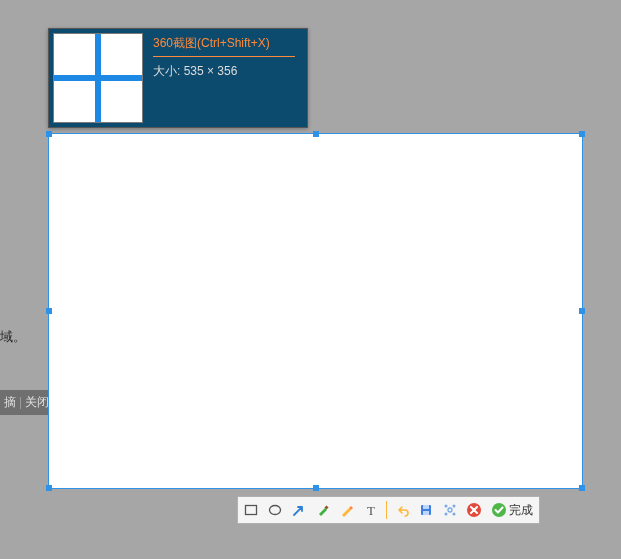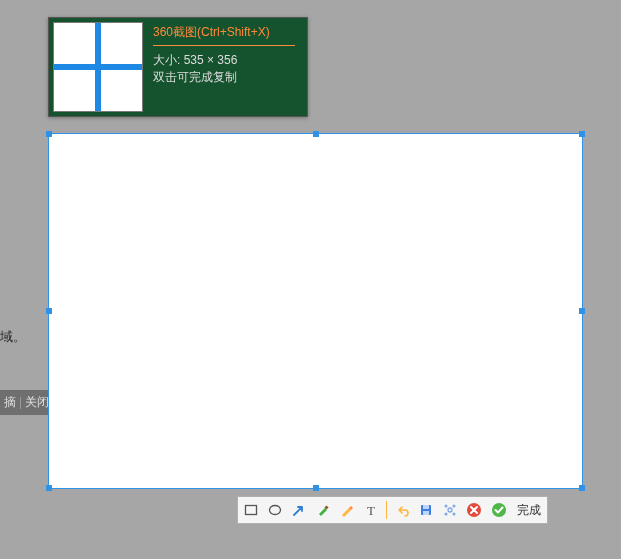--- a/index.html
+++ b/index.html
@@ -10,24 +10,24 @@
     background: #a6a6a6;
     font-family: "Microsoft YaHei", Arial, sans-serif;
     font-size: 12px;
     position: relative;
     overflow: hidden;
   }
 
   
   .info-box {
     position: absolute;
-    top: 17px;
+    top: 28px;
     left: 48px;
     display: flex;
-    background: #14532d;
+    background: #0c4a6e;
     color: #ddd;
     border: 1px solid #555;
     box-shadow: 0 1px 4px rgba(0,0,0,0.3);
   }
   .magnifier {
     width: 90px;
     height: 90px;
     background: #fff;
     border: 1px solid #7a7a7a;
     margin: 4px;
@@ -137,42 +137,41 @@
   }
   .sep {
     width: 1px;
     height: 18px;
     background: #ffb63b;
   }
   svg { display: block; }
   .done-btn {
     display: flex;
     align-items: center;
-    gap: 10px;
+    gap: 2px;
     cursor: pointer;
     padding: 0 2px;
     color: #333;
   }
 </style>
 </head>
 <body>
 
 <div class="bg-text">域。</div>
 <div class="bg-buttons">
   <span>摘</span>
   <span class="divider-v"></span>
   <span>关闭</span>
 </div>
 
 <div class="info-box">
   <div class="magnifier"></div>
   <div class="info-text">
     <div class="info-title">360截图(Ctrl+Shift+X)</div>
     <div class="info-row">大小: 535 × 356</div>
-    <div class="info-row">双击可完成复制</div>
   </div>
 </div>
 
 <div class="selection">
   <div class="handle h-nw"></div>
   <div class="handle h-n"></div>
   <div class="handle h-ne"></div>
   <div class="handle h-e"></div>
   <div class="handle h-se"></div>
   <div class="handle h-s"></div>

